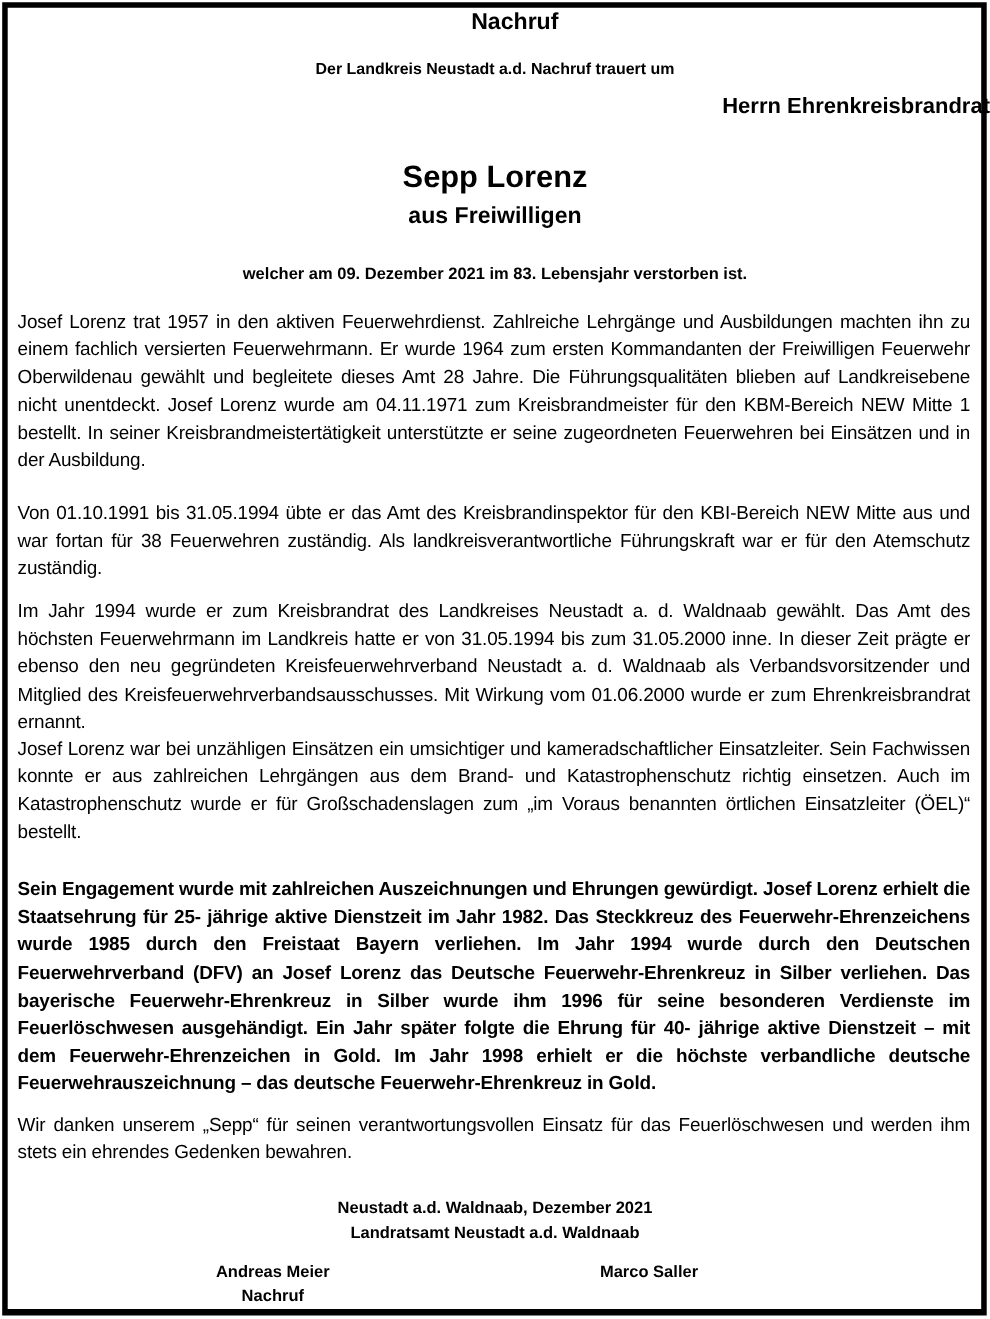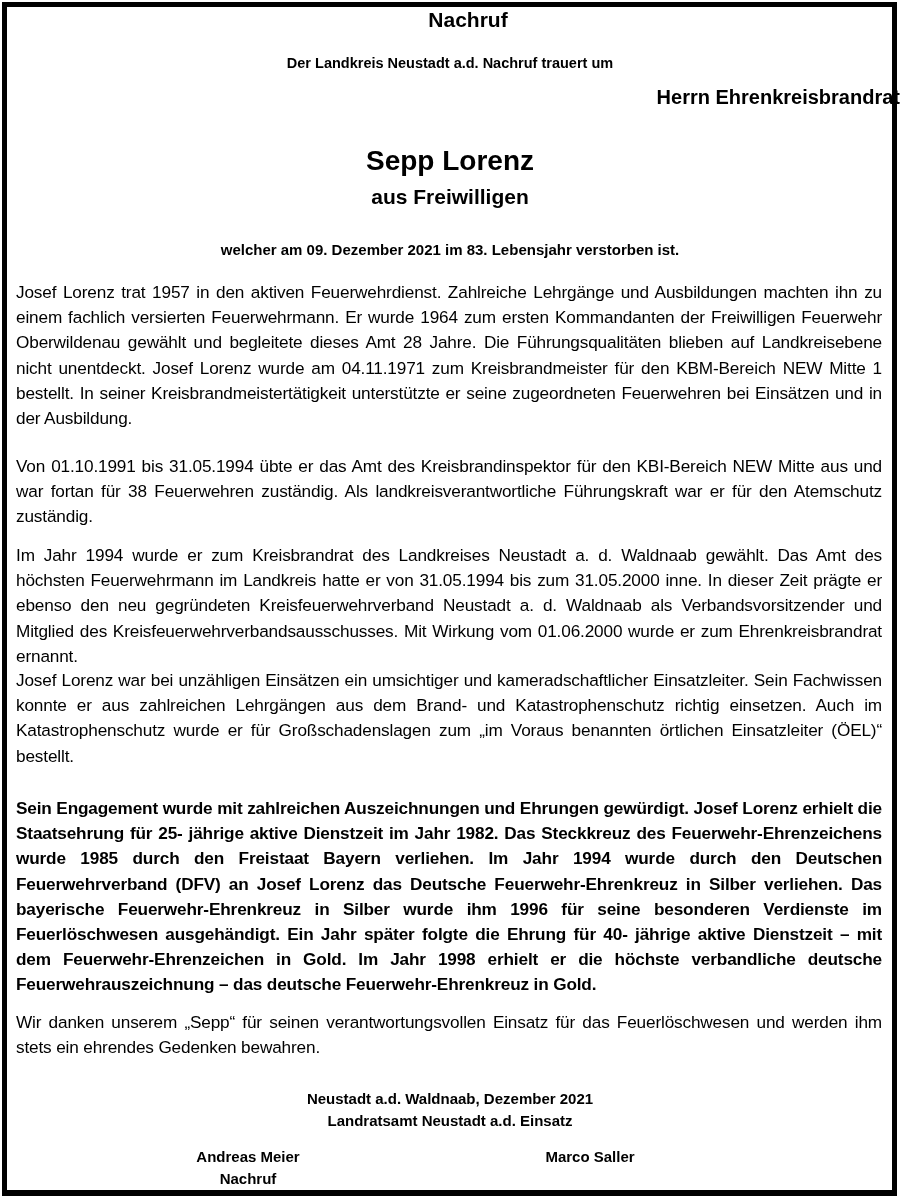--- a/index.html
+++ b/index.html
@@ -56,21 +56,21 @@
 <div class="center died">welcher am 09. Dezember 2021 im 83. Lebensjahr verstorben ist.</div>
 
 <p class="body p1">Josef Lorenz trat 1957 in den aktiven Feuerwehrdienst. Zahlreiche Lehrgänge und Ausbildungen machten ihn zu einem fachlich versierten Feuerwehrmann. Er wurde 1964 zum ersten Kommandanten der Freiwilligen Feuerwehr Oberwildenau gewählt und begleitete dieses Amt 28 Jahre. Die Führungsqualitäten blieben auf Landkreisebene nicht unentdeckt. Josef Lorenz wurde am 04.11.1971 zum Kreisbrandmeister für den KBM-Bereich NEW Mitte 1 bestellt. In seiner Kreisbrandmeistertätigkeit unterstützte er seine zugeordneten Feuerwehren bei Einsätzen und in der Ausbildung.</p>
 <p class="body p2">Von 01.10.1991 bis 31.05.1994 übte er das Amt des Kreisbrandinspektor für den KBI-Bereich NEW Mitte aus und war fortan für 38 Feuerwehren zuständig. Als landkreisverantwortliche Führungskraft war er für den Atemschutz zuständig.</p>
 <p class="body p3">Im Jahr 1994 wurde er zum Kreisbrandrat des Landkreises Neustadt a. d. Waldnaab gewählt. Das Amt des höchsten Feuerwehrmann im Landkreis hatte er von 31.05.1994 bis zum 31.05.2000 inne. In dieser Zeit prägte er ebenso den neu gegründeten Kreisfeuerwehrverband Neustadt a. d. Waldnaab als Verbandsvorsitzender und Mitglied des Kreisfeuerwehrverbandsausschusses. Mit Wirkung vom 01.06.2000 wurde er zum Ehrenkreisbrandrat ernannt.</p>
 <p class="body p4">Josef Lorenz war bei unzähligen Einsätzen ein umsichtiger und kameradschaftlicher Einsatzleiter. Sein Fachwissen konnte er aus zahlreichen Lehrgängen aus dem Brand- und Katastrophenschutz richtig einsetzen. Auch im Katastrophenschutz wurde er für Großschadenslagen zum „im Voraus benannten örtlichen Einsatzleiter (ÖEL)“ bestellt.</p>
 <p class="body p5">Sein Engagement wurde mit zahlreichen Auszeichnungen und Ehrungen gewürdigt. Josef Lorenz erhielt die Staatsehrung für 25- jährige aktive Dienstzeit im Jahr 1982. Das Steckkreuz des Feuerwehr-Ehrenzeichens wurde 1985 durch den Freistaat Bayern verliehen. Im Jahr 1994 wurde durch den Deutschen Feuerwehrverband (DFV) an Josef Lorenz das Deutsche Feuerwehr-Ehrenkreuz in Silber verliehen. Das bayerische Feuerwehr-Ehrenkreuz in Silber wurde ihm 1996 für seine besonderen Verdienste im Feuerlöschwesen ausgehändigt. Ein Jahr später folgte die Ehrung für 40- jährige aktive Dienstzeit – mit dem Feuerwehr-Ehrenzeichen in Gold. Im Jahr 1998 erhielt er die höchste verbandliche deutsche Feuerwehrauszeichnung – das deutsche Feuerwehr-Ehrenkreuz in Gold.</p>
 <p class="body p6">Wir danken unserem „Sepp“ für seinen verantwortungsvollen Einsatz für das Feuerlöschwesen und werden ihm stets ein ehrendes Gedenken bewahren.</p>
 
 <div class="center place">Neustadt a.d. Waldnaab, Dezember 2021</div>
-<div class="center office">Landratsamt Neustadt a.d. Einsatz</div>
+<div class="center office">Landratsamt Neustadt a.d. Waldnaab</div>
 
 <div class="sig sig-left">
   <span class="line">Andreas Meier</span>
   <span class="line">Nachruf</span>
 </div>
 <div class="sig sig-right">
   <span class="line">Marco Saller</span>
 </div>
 
 </body></html>

